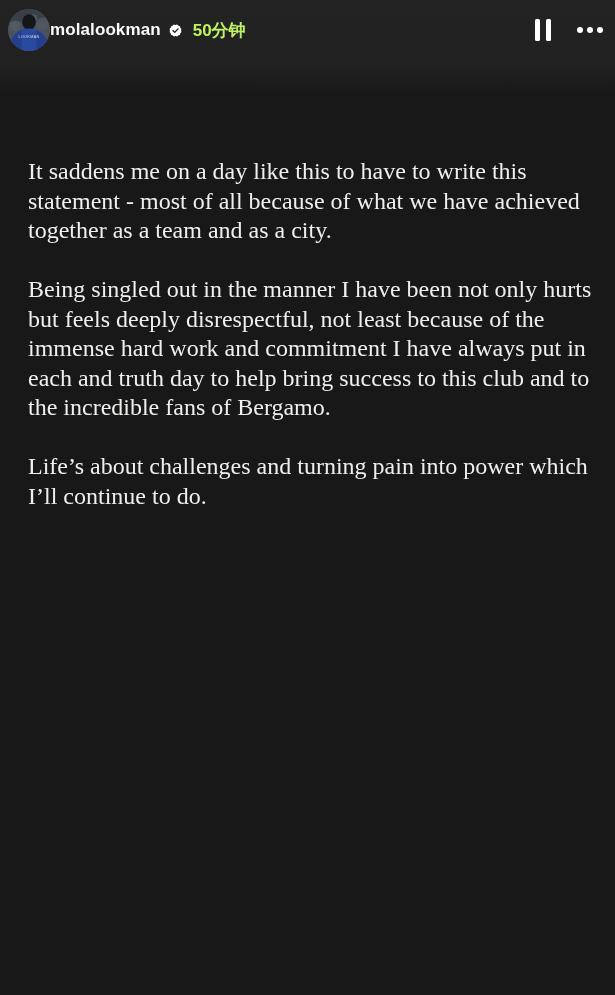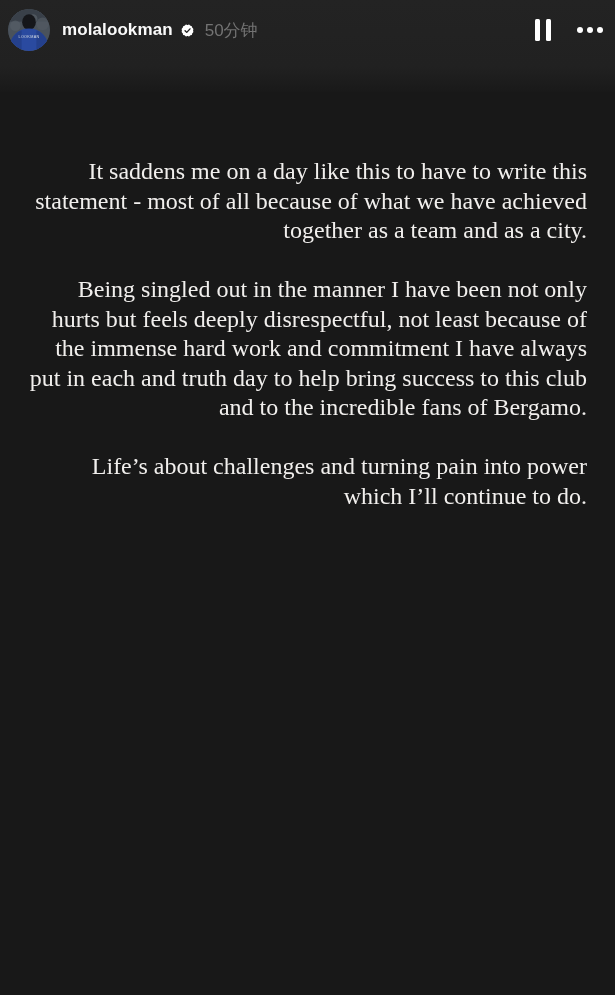--- a/index.html
+++ b/index.html
@@ -37,37 +37,36 @@
     border-radius: 50%;
     overflow: hidden;
     flex: 0 0 auto;
     cursor: pointer;
     background: #3c444d;
   }
   .avatar svg { display: block; }
   .user-line {
     display: flex;
     align-items: center;
-    margin-left: 12px;
     min-width: 0;
     gap: 7px;
   }
   .username {
     color: #fafafa;
     font-size: 17px;
     font-weight: 700;
     letter-spacing: 0.1px;
     cursor: pointer;
     white-space: nowrap;
   }
   .verified { display: inline-flex; align-items: center; }
   .timestamp {
-    color: #737373;
+    color: #bef264;
     font-size: 17px;
-    font-weight: 400;
+    font-weight: 700;
     margin-left: 3px;
     white-space: nowrap;
   }
   .header-actions {
     margin-left: auto;
     display: flex;
     align-items: center;
     gap: 26px;
   }
   .icon-btn {
@@ -91,22 +90,22 @@
     width: 6px;
     height: 6px;
     border-radius: 50%;
     background: #ffffff;
   }
   
   .story-content {
     position: absolute;
     top: 157px;
     left: 28px;
-    right: 28px;
-    text-align: right;
+    right: 20px;
+    text-align: left;
     cursor: pointer;
   }
   .story-content p {
     margin: 0 0 29.5px 0;
     color: #f1efed;
     font-family: "Liberation Serif", "DejaVu Serif", serif;
     font-size: 24px;
     line-height: 29.5px;
     font-weight: 400;
   }

